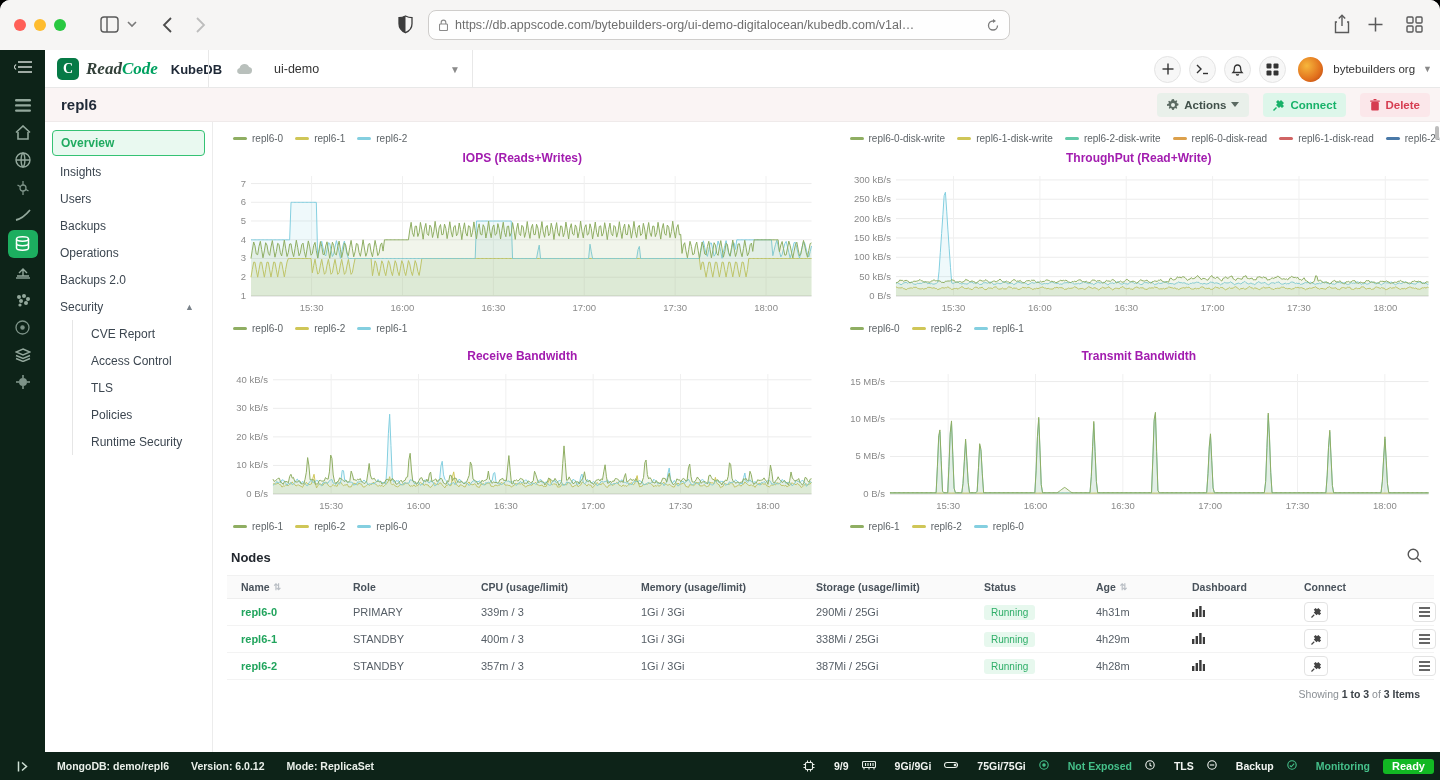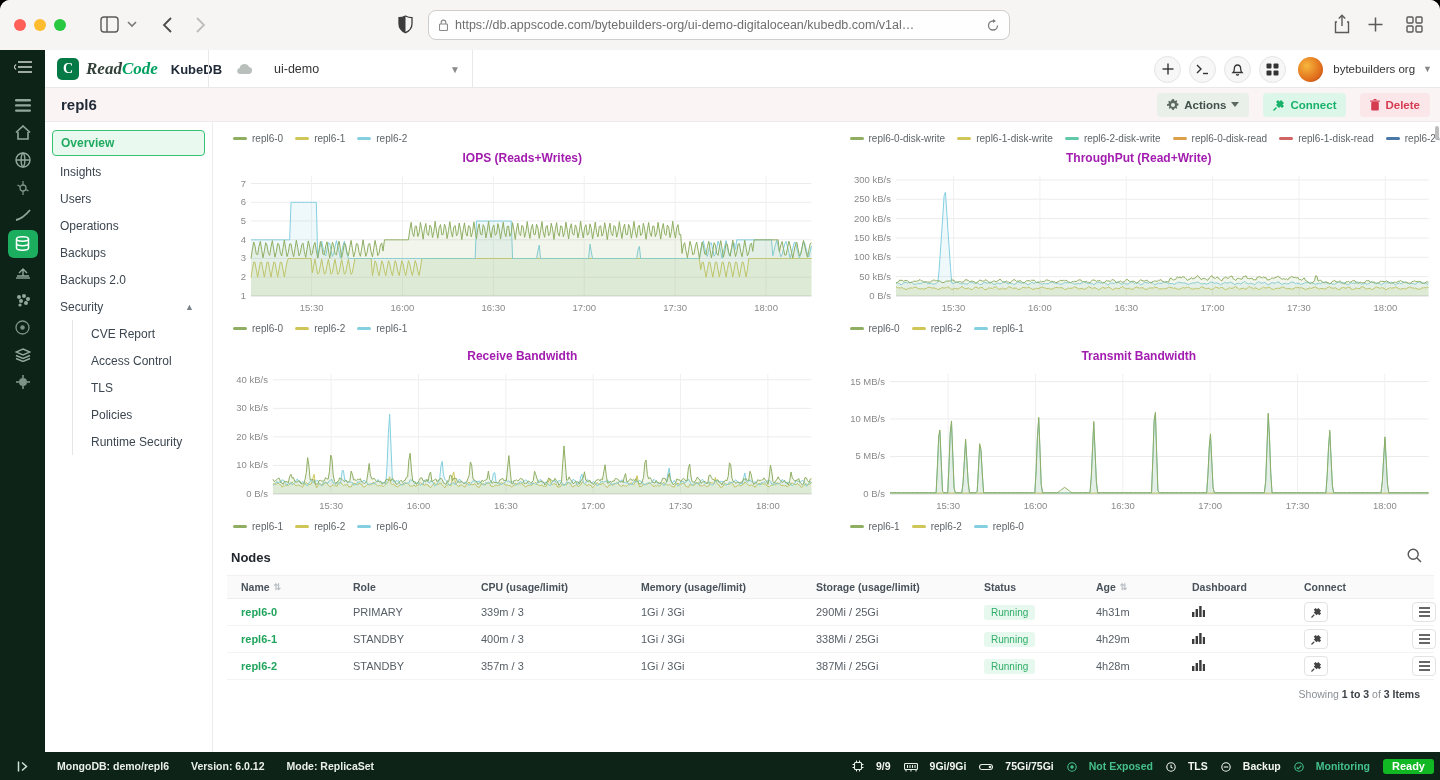--- a/index.html
+++ b/index.html
@@ -86,21 +86,21 @@
   .icon-btn { width:24px; height:20px; border:1px solid #e3e3e3; border-radius:4px; background:#fff; display:inline-flex; align-items:center; justify-content:center; color:#444; cursor:pointer; }
   .cell-actions { justify-content:flex-end; padding-right:12px; gap:6px; }
   .tfoot { text-align:right; font-size:10.5px; color:#8a8f94; padding:8px 14px 0 0; }
   .tfoot b { color:#3c4248; font-weight:600; }
 
   
   .statusbar { position:absolute; bottom:0; left:0; right:0; height:28px; background:#0d2318; display:flex; align-items:center; font-size:10.5px; color:#e9efe9; }
   .sb-toggle { width:45px; display:flex; justify-content:center; color:#cfe0d4; cursor:pointer; }
   .sb-left { display:flex; gap:22px; font-weight:600; margin-left:12px; }
   .sb-right { margin-left:auto; display:flex; align-items:center; gap:13px; margin-right:6px; }
-  .sb-chip { display:inline-flex; align-items:flex-end; gap:12px; font-weight:600; }
+  .sb-chip { display:inline-flex; align-items:flex-start; gap:19px; font-weight:600; }
   .sb-green { color:#45c08a; }
   .sb-white { color:#f2f5f2; }
   .ready-badge { background:#12b823; color:#fff; font-weight:bold; font-size:11px; border-radius:3px; padding:1.5px 9px; }
 </style>
 </head>
 <body>
 
 <div class="window">
 
   <div class="chrome">
@@ -333,22 +333,22 @@
           <rect x="0" y="6.2" width="3" height="1.6"></rect>
           <rect x="11" y="6.2" width="3" height="1.6"></rect>
         </svg>
     </span>
   </div>
 
   <div class="nav">
     <div class="nav-item sel">Overview</div>
     <div class="nav-item">Insights</div>
     <div class="nav-item">Users</div>
+    <div class="nav-item">Backups</div>
     <div class="nav-item">Operations</div>
-    <div class="nav-item">Backups</div>
     <div class="nav-item">Backups 2.0</div>
     <div class="nav-item nav-sec">
       <span>Security</span>
       <span class="caret">▲</span>
     </div>
     <div class="nav-sub">
       <div class="nav-item">CVE Report</div>
       <div class="nav-item">Access Control</div>
       <div class="nav-item">TLS</div>
       <div class="nav-item">Policies</div>

